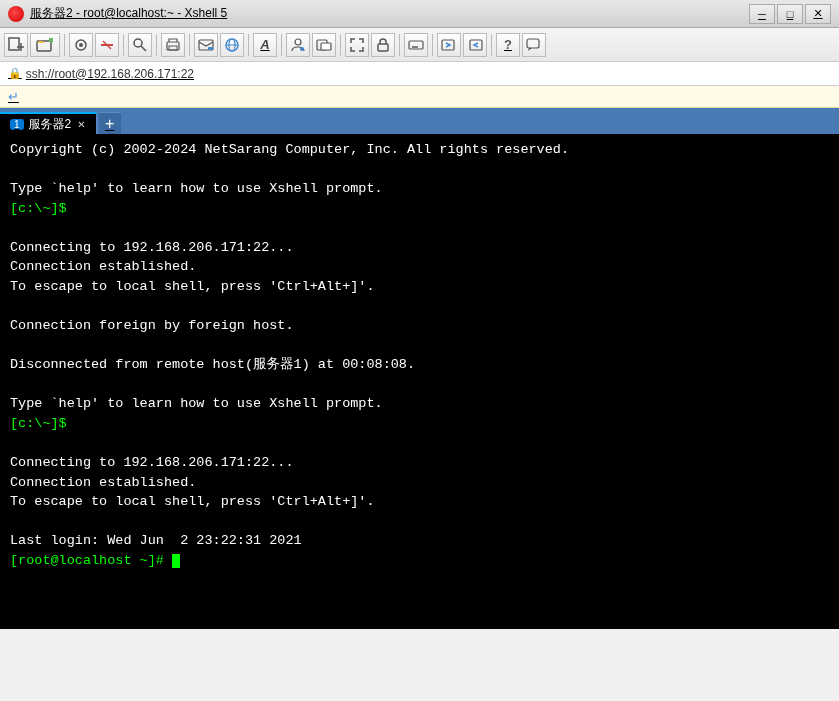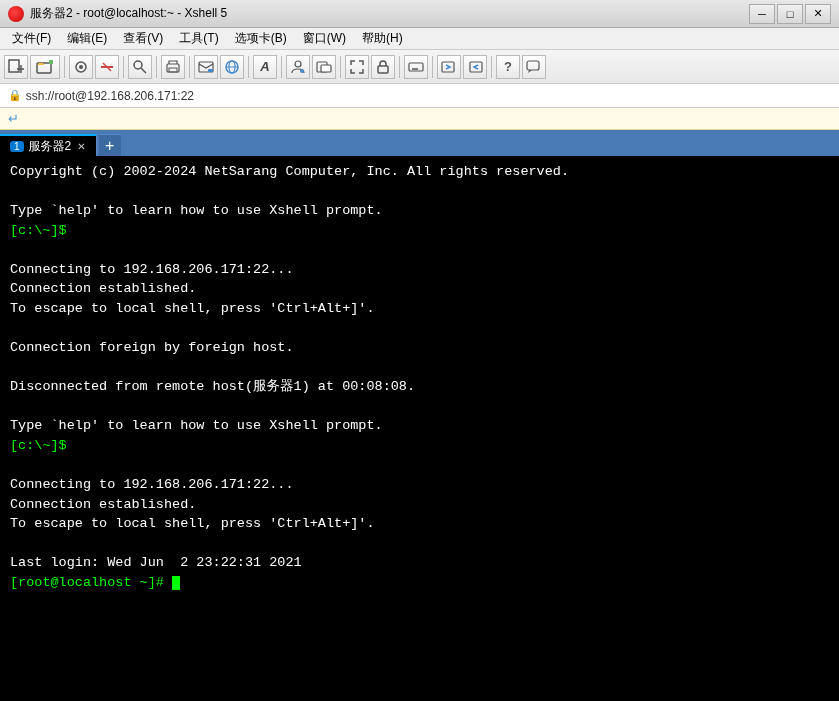--- a/index.html
+++ b/index.html
@@ -191,47 +191,39 @@
       animation: blink 1s step-end infinite;
     }
     @keyframes blink {
       0%, 100% { opacity: 1; }
       50% { opacity: 0; }
     }
 
     .main-container {
       display: flex;
       flex-direction: column;
-      height: 701px;
+      height: 629px;
+      text-decoration: underline;
     }
   </style>
 </head>
 <body>
 
 <div class="main-container">
 
   <div class="title-bar">
     <span class="title-bar-icon"></span>
     <span class="title-bar-text">服务器2 - root@localhost:~ - Xshell 5</span>
     <div class="title-bar-controls">
       <button class="title-btn">─</button>
       <button class="title-btn">□</button>
       <button class="title-btn">✕</button>
     </div>
   </div>
 
-  <div class="menu-bar">
-    <span class="menu-item">文件(F)</span>
-    <span class="menu-item">编辑(E)</span>
-    <span class="menu-item">查看(V)</span>
-    <span class="menu-item">工具(T)</span>
-    <span class="menu-item">选项卡(B)</span>
-    <span class="menu-item">窗口(W)</span>
-    <span class="menu-item">帮助(H)</span>
-  </div>
 
   <div class="toolbar">
     <button class="tb-btn" title="New Session">
       <svg width="16" height="16" viewBox="0 0 16 16">
           <rect x="1" y="1" width="10" height="12" fill="none" stroke="#555" stroke-width="1.5"></rect>
           <line x1="13" y1="6" x2="13" y2="14" stroke="#555" stroke-width="1.5"></line>
           <line x1="9" y1="10" x2="17" y2="10" stroke="#555" stroke-width="1.5"></line>
         </svg>
     </button>
     <button class="tb-btn tb-btn-wide" title="Open">

